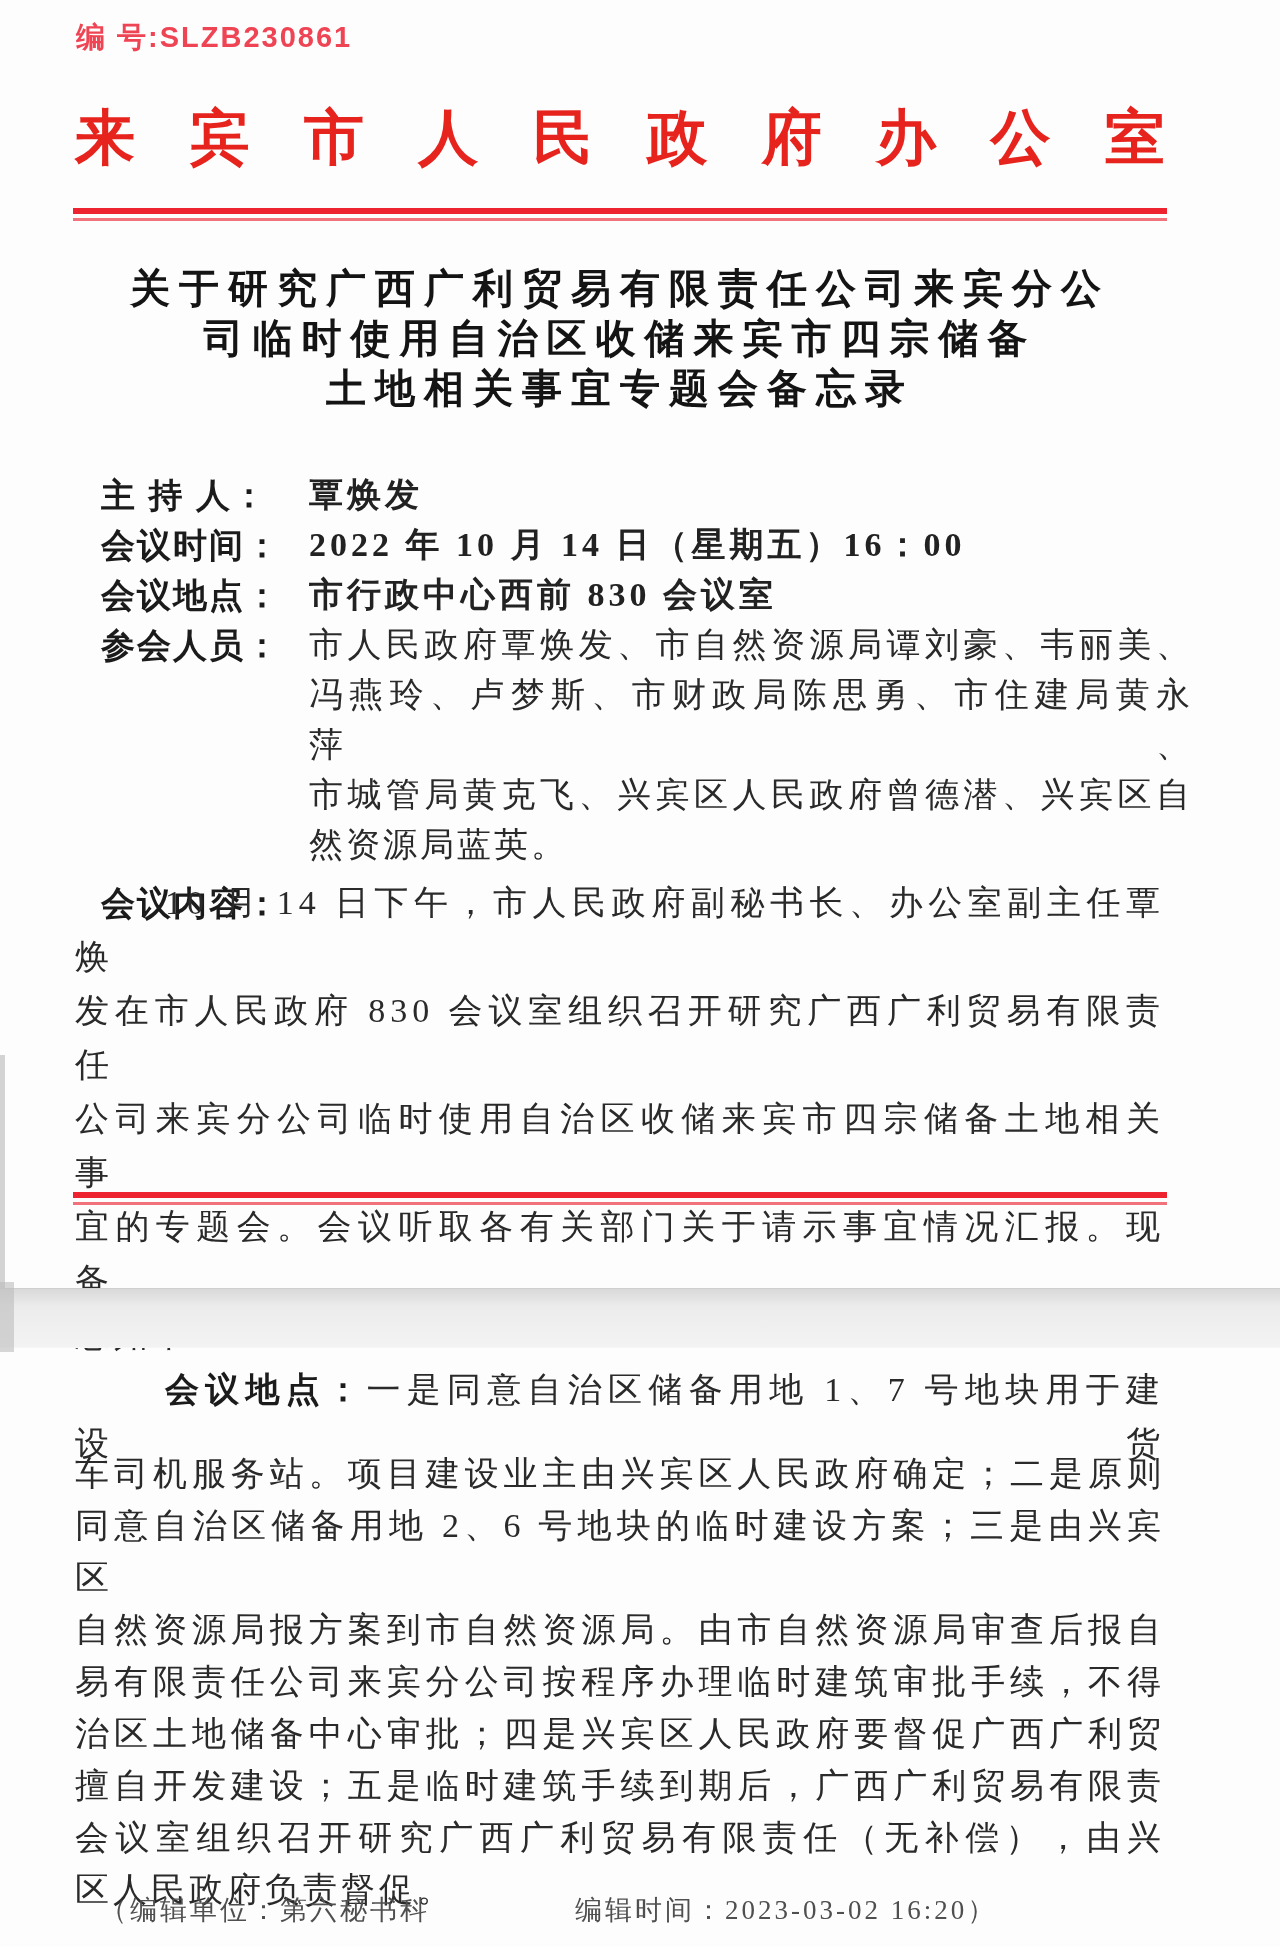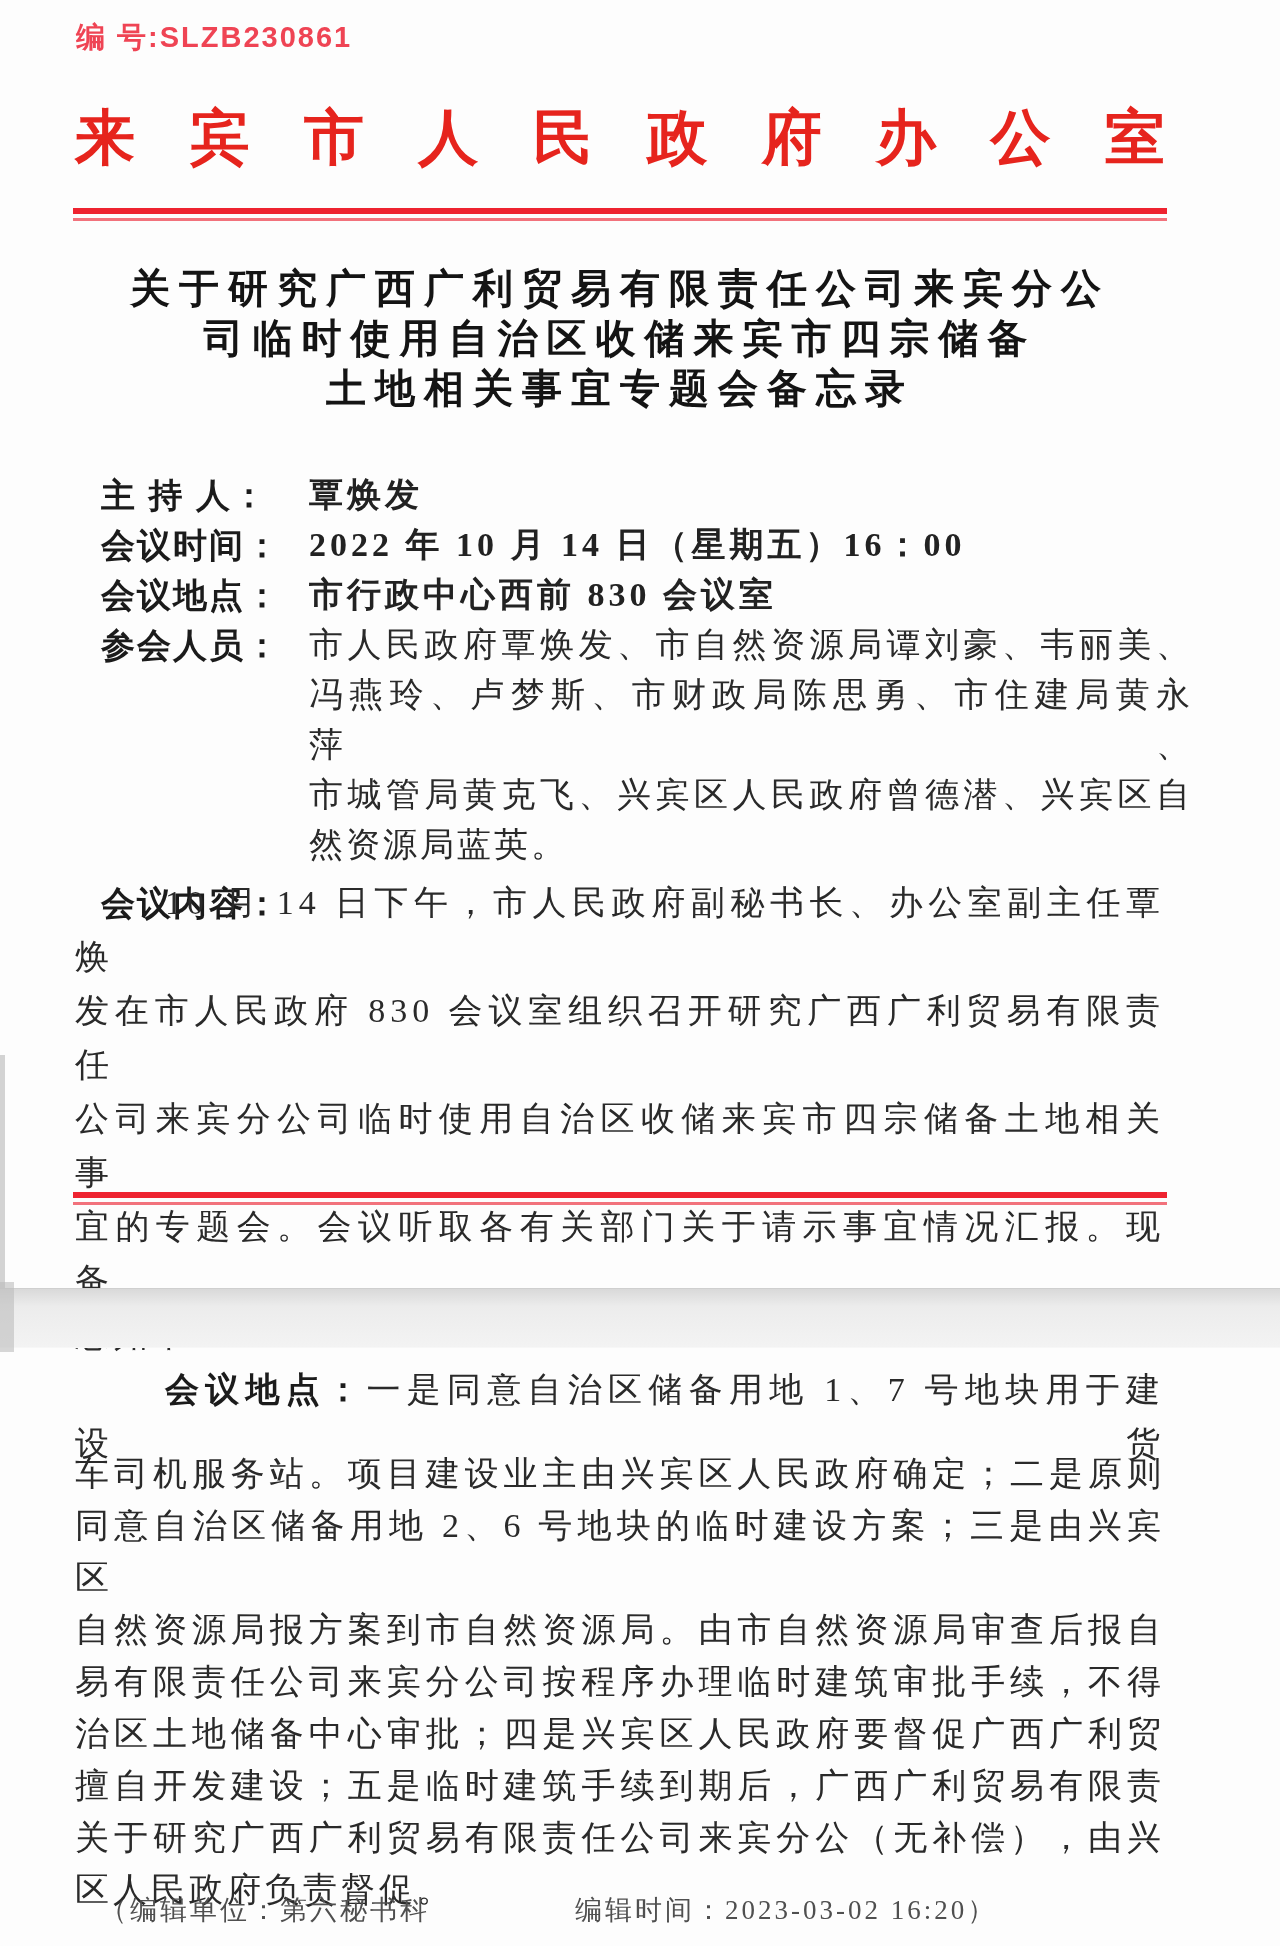--- a/index.html
+++ b/index.html
@@ -159,21 +159,21 @@
   <div class="seam"></div>
   <div class="seam-notch"></div>
 
   <div class="body2">
     <div class="bline fill">车司机服务站。项目建设业主由兴宾区人民政府确定；二是原则</div>
     <div class="bline fill">同意自治区储备用地 2、6 号地块的临时建设方案；三是由兴宾区</div>
     <div class="bline fill">自然资源局报方案到市自然资源局。由市自然资源局审查后报自</div>
     <div class="bline fill">易有限责任公司来宾分公司按程序办理临时建筑审批手续，不得</div>
     <div class="bline fill">治区土地储备中心审批；四是兴宾区人民政府要督促广西广利贸</div>
     <div class="bline fill">擅自开发建设；五是临时建筑手续到期后，广西广利贸易有限责</div>
-    <div class="bline fill">关于研究广西广利贸易有限责任公司来宾分公（无补偿），由兴</div>
+    <div class="bline fill">会议室组织召开研究广西广利贸易有限责任（无补偿），由兴</div>
     <div class="bline">区人民政府负责督促。</div>
   </div>
 
   <div class="footer">
     <span class="left-seg">（编辑单位：第六秘书科</span>
     <span class="right-seg">编辑时间：2023-03-02 16:20）</span>
   </div>
 
 </div>
 

